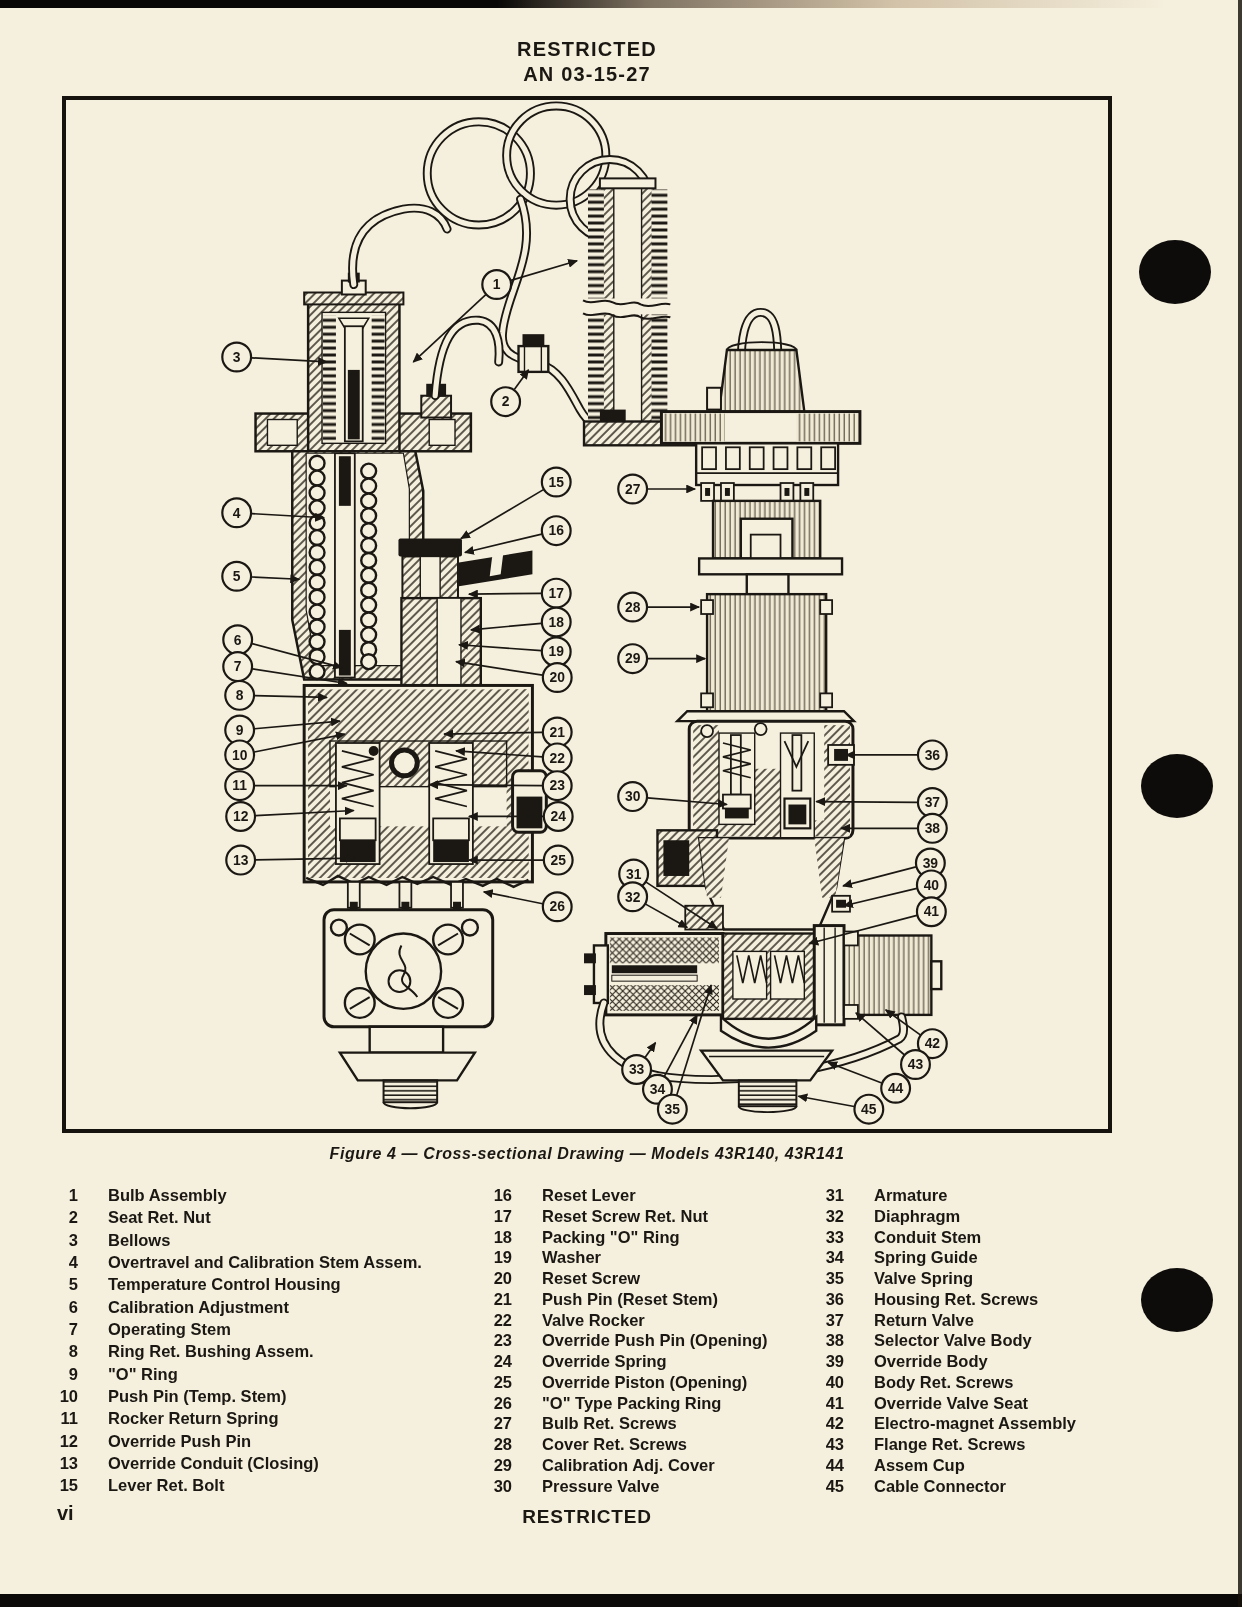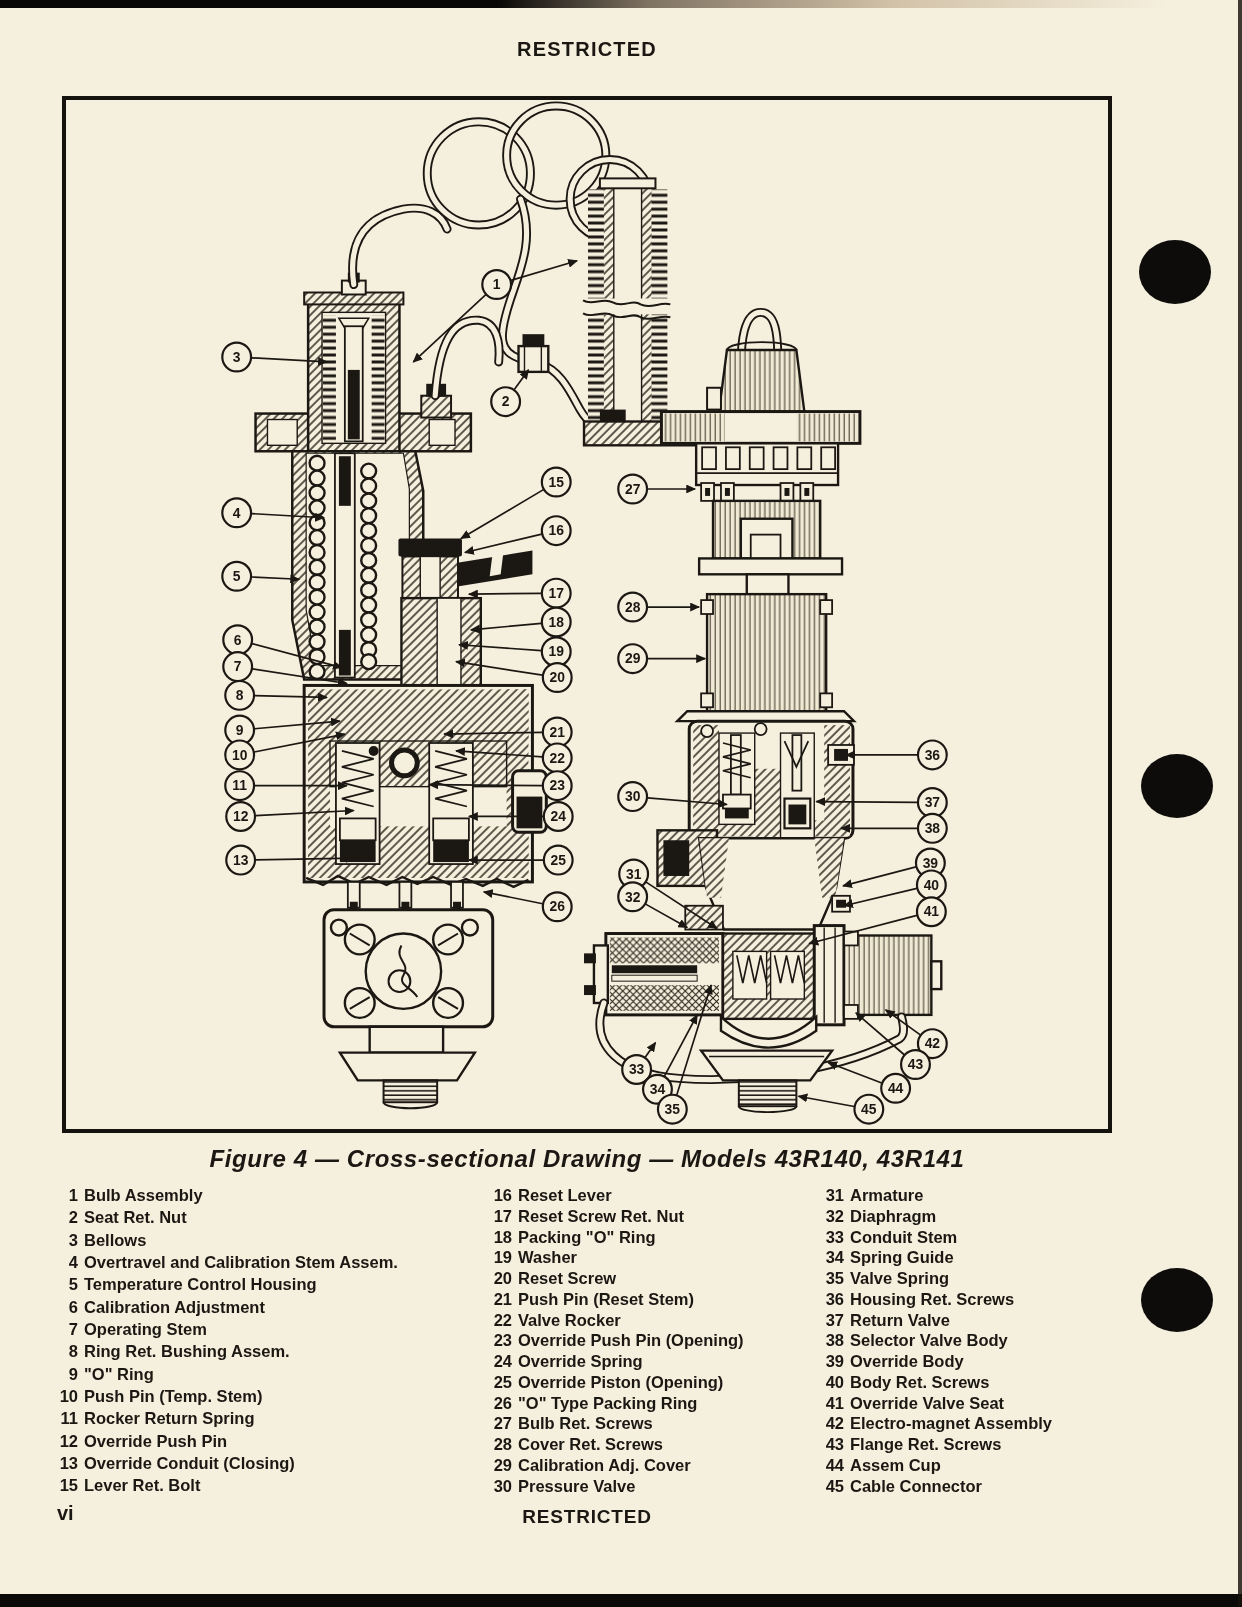--- a/index.html
+++ b/index.html
@@ -17,32 +17,32 @@
   .hole1{left:1139px;top:240px;} .hole2{left:1141px;top:754px;} .hole3{left:1141px;top:1268px;}
 
   .header{position:absolute;left:62px;top:37px;width:1050px;text-align:center;
     font-weight:bold;font-size:20px;line-height:25px;letter-spacing:1.2px;}
 
   .frame{position:absolute;left:62px;top:96px;width:1050px;height:1037px;
     border:4px solid #16130e;box-sizing:border-box;}
   .frame svg{position:absolute;left:0;top:0;width:100%;height:100%;}
 
   .caption{position:absolute;left:62px;top:1145px;width:1050px;text-align:center;
-    font-weight:bold;font-style:italic;font-size:24px;letter-spacing:.6px;}
+    font-weight:bold;font-style:italic;font-size:16px;letter-spacing:.6px;}
 
   .parts-col{position:absolute;top:1186px;font-weight:bold;font-size:16.5px;}
   .col-1{left:50px;width:425px;}
   .col-2{left:478px;width:330px;}
   .col-3{left:806px;width:400px;}
   .col-1 .part-row{height:22.35px;}
   .col-2 .part-row,.col-3 .part-row{height:20.75px;}
   .part-row{display:flex;align-items:baseline;white-space:nowrap;}
   .part-num{flex:none;text-align:right;}
   .col-1 .part-num{width:28px;} .col-2 .part-num{width:34px;} .col-3 .part-num{width:38px;}
-  .part-label{margin-left:6px;}
+  .part-label{margin-left:30px;}
 
   .footer-left{position:absolute;left:57px;top:1502px;
     font-family:Liberation Sans, sans-serif;font-weight:bold;font-size:20px;}
   .footer-center{position:absolute;left:62px;top:1506px;width:1050px;text-align:center;
     font-weight:bold;font-size:19px;letter-spacing:.8px;}
 
   
   .leader{stroke:var(--ink);stroke-width:1.7;fill:none;}
   .callout-circle{fill:var(--paper);stroke:var(--ink);stroke-width:2.2;}
   .callout-num{font:bold 14px "Liberation Sans",sans-serif;text-anchor:middle;fill:var(--ink);}
@@ -55,20 +55,21 @@
 
 <div class="edge-top"></div>
 <div class="edge-bottom"></div>
 <div class="edge-right"></div>
 <div class="hole hole1"></div>
 <div class="hole hole2"></div>
 <div class="hole hole3"></div>
 
 <div class="header">
   <div>RESTRICTED</div>
+  <div>AN 03-15-27</div>
 </div>
 
 <div class="frame">
 <svg id="fig-svg" viewBox="62 96 1050 1037" preserveAspectRatio="none">
   <defs>
     <pattern id="hatch" width="6" height="6" patternUnits="userSpaceOnUse" patternTransform="rotate(45)">
       <rect width="6" height="6" fill="#f5efdd"></rect>
       <line x1="1" y1="0" x2="1" y2="6" stroke="#2b261d" stroke-width="1.5"></line>
     </pattern>
     <pattern id="xhatch" width="7" height="7" patternUnits="userSpaceOnUse">

